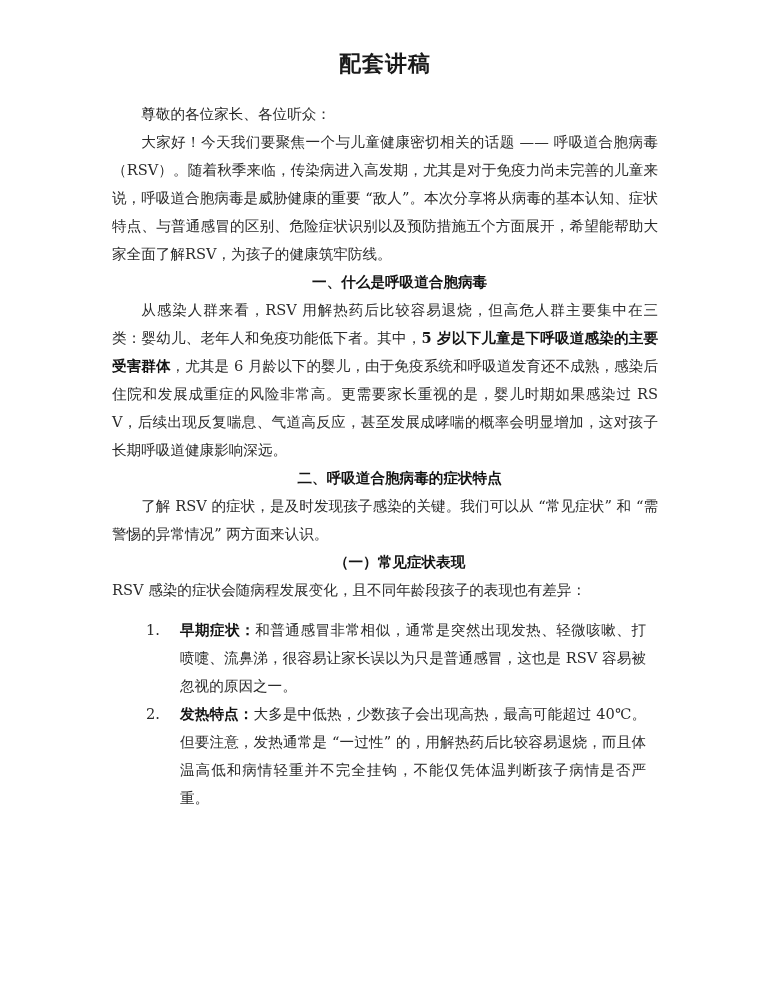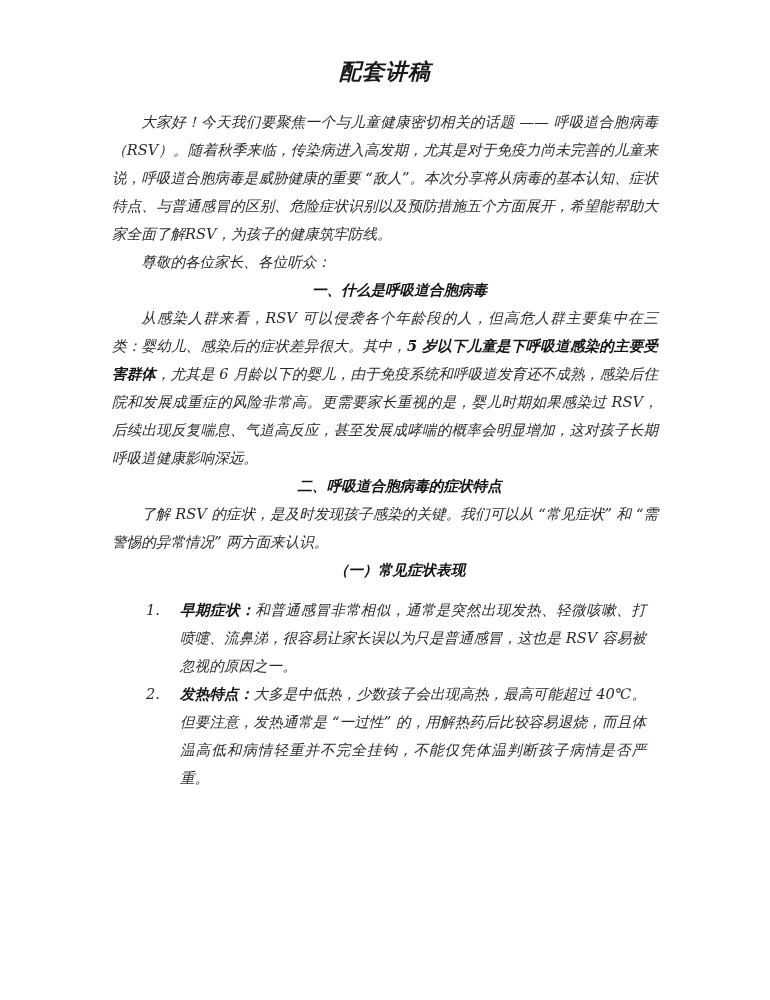--- a/index.html
+++ b/index.html
@@ -16,23 +16,22 @@
     position: relative;
     width: 770px;
     height: 1000px;
     background: #ffffff;
     overflow: hidden;
     box-sizing: border-box;
   }
   .content {
     position: absolute;
     left: 112px;
-    top: 56px;
+    top: 48px;
     width: 546px;
-    font-style: italic;
   }
   .doc-title {
     text-align: center;
     font-size: 22px;
     font-weight: bold;
     line-height: 30px;
     letter-spacing: 1px;
     margin: 0 0 22px 0;
     color: #1a1a1a;
     font-family: "DejaVu Serif", "Liberation Serif", serif;
@@ -97,35 +96,36 @@
   }
 </style>
 </head>
 <body>
 
 <div class="page">
   <div class="content">
 
     <h1 class="doc-title">配套讲稿</h1>
 
+    <p class="para">尊敬的各位家长、各位听众：</p>
+
     <p class="para">大家好！今天我们要聚焦一个与儿童健康密切相关的话题 —— 呼吸道合胞病毒（RSV）。随着秋季来临，传染病进入高发期，尤其是对于免疫力尚未完善的儿童来说，呼吸道合胞病毒是威胁健康的重要 “敌人”。本次分享将从病毒的基本认知、症状特点、与普通感冒的区别、危险症状识别以及预防措施五个方面展开，希望能帮助大家全面了解RSV，为孩子的健康筑牢防线。</p>
-
-    <p class="para">尊敬的各位家长、各位听众：</p>
 
     <p class="heading">一、什么是呼吸道合胞病毒</p>
 
 
-    <p class="para"><span>从感染人群来看，RSV 可以侵袭各个年龄段的人，但高危人群主要集中在三类：婴幼儿、感染后的症状差异很大。其中，</span><span class="b">5 岁以下儿童是下呼吸道感染的主要受害群体</span><span>，尤其是 6 月龄以下的婴儿，由于免疫系统和呼吸道发育还不成熟，感染后住院和发展成重症的风险非常高。更需要家长重视的是，婴儿时期如果感染过 RSV，后续出现反复喘息、气道高反应，甚至发展成哮喘的概率会明显增加，这对孩子长期呼吸道健康影响深远。</span></p>
+    <p class="para"><span>从感染人群来看，RSV 用解热药后比较容易退烧，但高危人群主要集中在三类：婴幼儿、老年人和免疫功能低下者。其中，</span><span class="b">5 岁以下儿童是下呼吸道感染的主要受害群体</span><span>，尤其是 6 月龄以下的婴儿，由于免疫系统和呼吸道发育还不成熟，感染后住院和发展成重症的风险非常高。更需要家长重视的是，婴儿时期如果感染过 RSV，后续出现反复喘息、气道高反应，甚至发展成哮喘的概率会明显增加，这对孩子长期呼吸道健康影响深远。</span></p>
 
     <p class="heading">二、呼吸道合胞病毒的症状特点</p>
 
     <p class="para">了解 RSV 的症状，是及时发现孩子感染的关键。我们可以从 “常见症状” 和 “需警惕的异常情况” 两方面来认识。</p>
 
     <p class="heading">（一）常见症状表现</p>
 
+    <p class="para noindent">RSV 感染的症状会随病程发展变化，且不同年龄段孩子的表现也有差异：</p>
 
     <ol class="numlist">
       <li>
           <span class="li-inner"><span class="b">早期症状</span><span class="b">：</span><span>和普通感冒非常相似，通常是突然出现发热、轻微咳嗽、打喷嚏、流鼻涕，很容易让家长误以为只是普通感冒，这也是 RSV 容易被忽视的原因之一。</span></span>
         </li>
       <li>
           <span class="li-inner"><span class="b">发热特点</span><span class="b">：</span><span>大多是中低热，少数孩子会出现高热，最高可能超过 40℃。但要注意，发热通常是 “一过性” 的，用解热药后比较容易退烧，而且体温高低和病情轻重并不完全挂钩，不能仅凭体温判断孩子病情是否严重。</span></span>
         </li>
     </ol>
 

